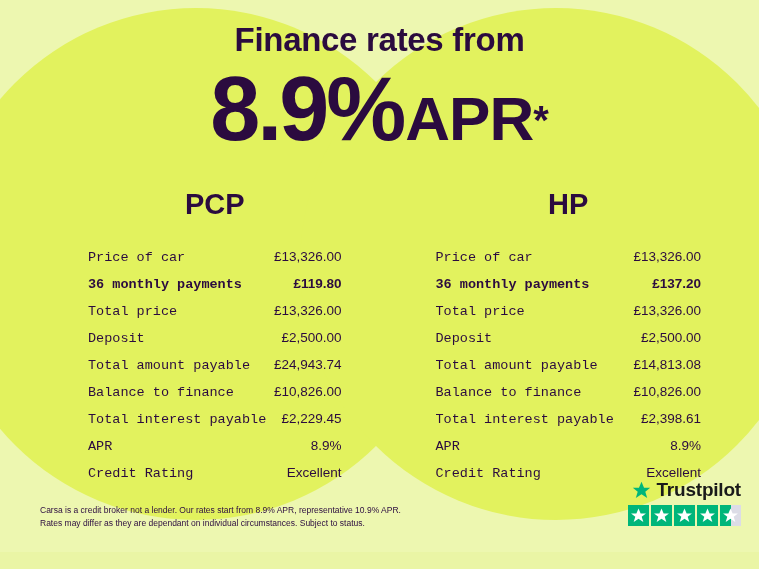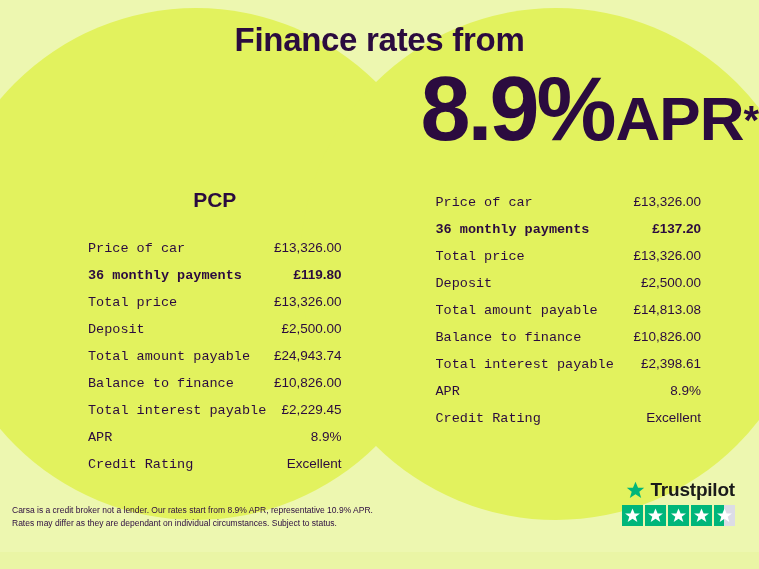--- a/index.html
+++ b/index.html
@@ -47,21 +47,21 @@
   .headline {
     text-align: center;
     color: #2b0b3f;
     font-size: 33px;
     font-weight: bold;
     letter-spacing: -0.3px;
     padding-top: 22px;
     line-height: 1.1;
   }
   .bigrate {
-    text-align: right;
+    text-align: center;
     color: #2b0b3f;
     font-weight: bold;
     line-height: 1;
     margin-top: 6px;
     white-space: nowrap;
   }
   .bigrate .num {
     font-size: 90px;
     letter-spacing: -3px;
   }
@@ -83,51 +83,51 @@
   }
   .col {
     width: 50%;
     box-sizing: border-box;
   }
   .col-left { padding: 0 38px 0 62px; }
   .col-right { padding: 0 32px 0 56px; }
   .col-title {
     text-align: center;
     color: #2b0b3f;
-    font-size: 21px;
+    font-size: 29px;
     font-weight: bold;
     margin-bottom: 22px;
   }
   .rows {
     font-size: 13.5px;
     color: #2b0b3f;
   }
   .row {
     display: flex;
     justify-content: space-between;
     align-items: baseline;
     padding: 5.5px 0;
   }
   .row .label { text-align: left; font-family: Liberation Mono, monospace; }
   .row .value { text-align: right; }
   .row.bold .label,
   .row.bold .value { font-weight: bold; }
 
   .footer {
     position: absolute;
-    left: 12px;
+    left: 40px;
     bottom: 22px;
     width: 430px;
     font-size: 8.5px;
     line-height: 1.55;
     color: #2b0b3f;
   }
   .trustpilot {
     position: absolute;
-    right: 24px;
+    right: 18px;
     bottom: 26px;
     text-align: right;
   }
   .tp-top {
     display: flex;
     align-items: center;
     justify-content: flex-end;
     gap: 5px;
   }
   .tp-star {
@@ -214,20 +214,21 @@
             <span class="value">8.9%</span>
           </div>
           <div class="row">
             <span class="label">Credit Rating</span>
             <span class="value">Excellent</span>
           </div>
         </div>
       </div>
 
       <div class="col col-right">
+        <div class="col-title">HP</div>
         <div class="rows">
           <div class="row">
             <span class="label">Price of car</span>
             <span class="value">£13,326.00</span>
           </div>
           <div class="row bold">
             <span class="label">36 monthly payments</span>
             <span class="value">£137.20</span>
           </div>
           <div class="row">

